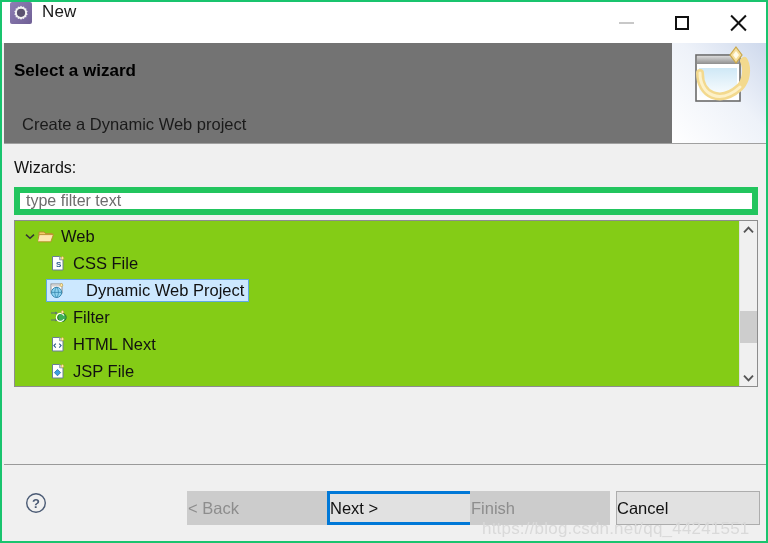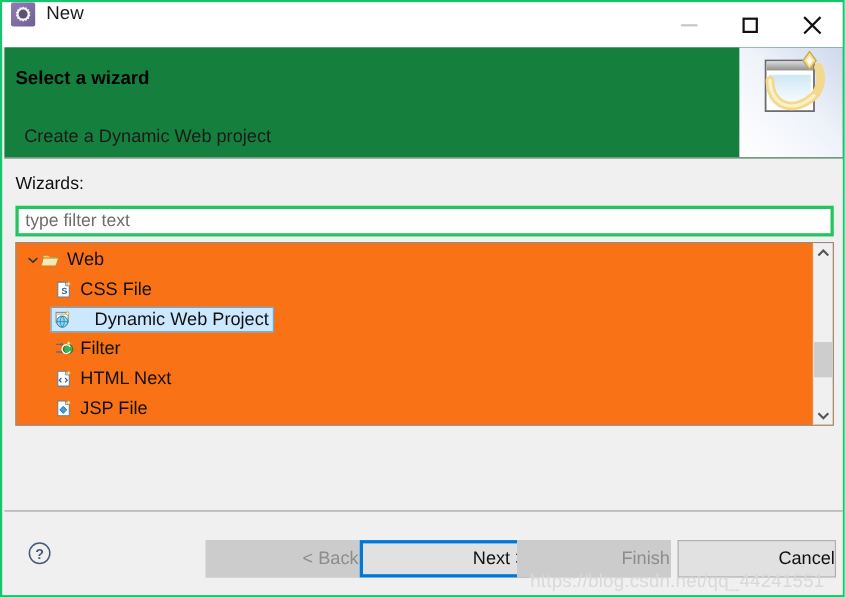--- a/index.html
+++ b/index.html
@@ -102,21 +102,21 @@
   }
   .close-glyph::before { transform: rotate(45deg); }
   .close-glyph::after  { transform: rotate(-45deg); }
 
   
   .header {
     position: absolute;
     left: 2px; top: 41px;
     width: 764px;
     height: 101px;
-    background: #15803d;
+    background: #737373;
     border-bottom: 1px solid #a0a0a0;
     box-sizing: border-box;
     overflow: hidden;
   }
   .header-title {
     position: absolute;
     left: 10px; top: 18px;
     font-size: 17px;
     font-weight: bold;
     color: #000000;
@@ -148,38 +148,38 @@
     font-size: 16px;
     color: #111111;
   }
   .filter-input {
     position: absolute;
     left: 10px; top: 42px;
     width: 744px;
     height: 28px;
     box-sizing: border-box;
     background: #ffffff;
-    border: 3px solid #22c55e;
+    border: 6px solid #22c55e;
     font-family: "Liberation Sans", sans-serif;
     font-size: 16px;
     color: #6d6d6d;
     padding: 0 6px;
     outline: none;
   }
   .filter-input::placeholder { color: #6d6d6d; opacity: 1; }
 
   
   .tree-wrap {
     position: absolute;
     left: 10px; top: 75px;
     width: 744px;
     height: 167px;
     box-sizing: border-box;
     border: 1px solid #8d8d8d;
-    background: #f97316;
+    background: #84cc16;
     display: flex;
   }
   .tree {
     flex: 1 1 auto;
     position: relative;
     overflow: hidden;
     padding-top: 2px;
   }
   .tree-row {
     height: 27px;
@@ -268,21 +268,21 @@
   .btn {
     position: absolute;
     top: 26px;
     height: 34px;
     box-sizing: border-box;
     font-family: "Liberation Sans", sans-serif;
     font-size: 16.5px;
     background: #e1e1e1;
     border: 1px solid #adadad;
     color: #111111;
-    text-align: right;
+    text-align: left;
     line-height: 32px;
     cursor: default;
     padding: 0;
   }
   .btn.disabled {
     background: #cccccc;
     border-color: #cccccc;
     color: #8d8d8d;
   }
   .btn.focused {

